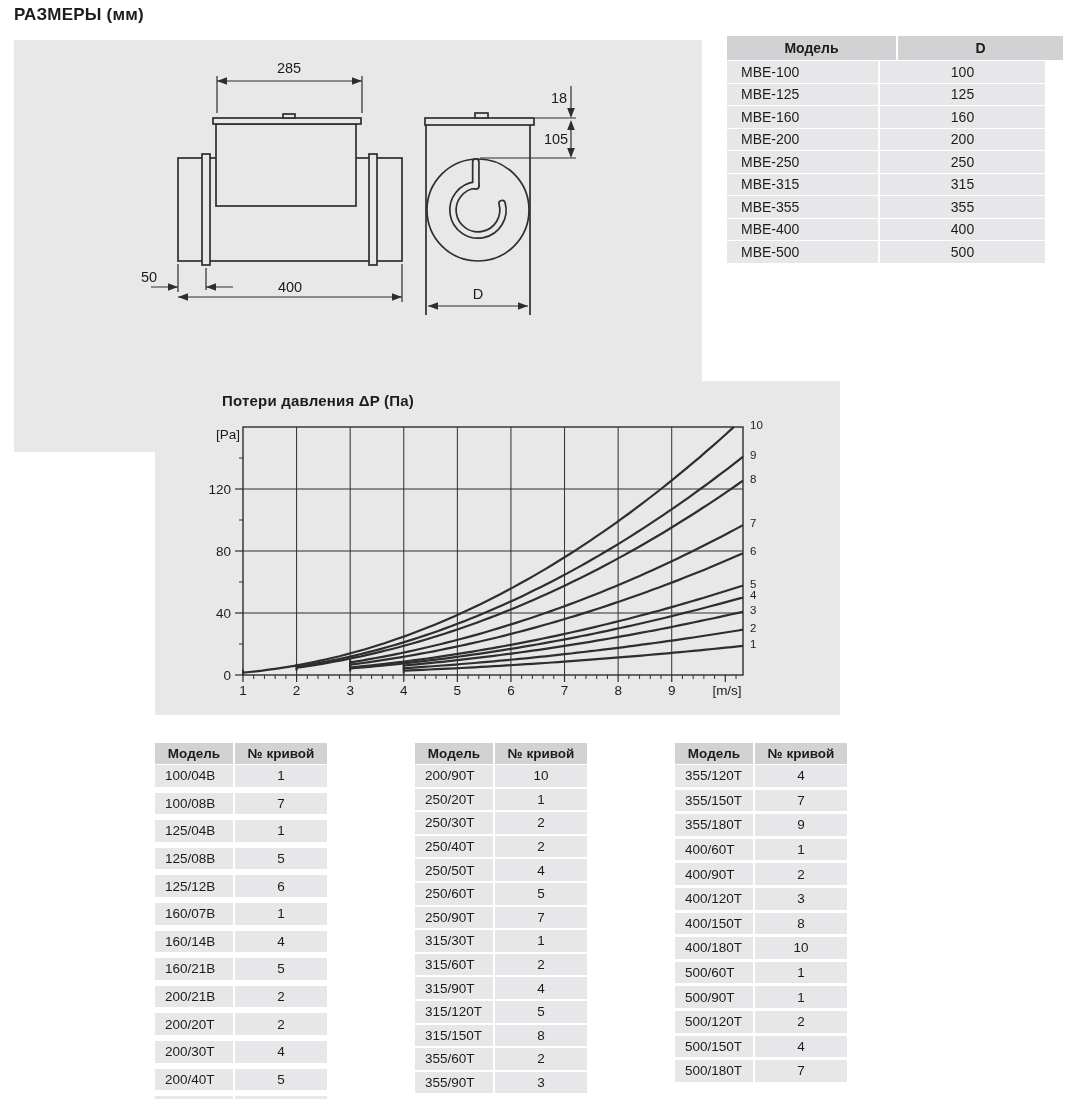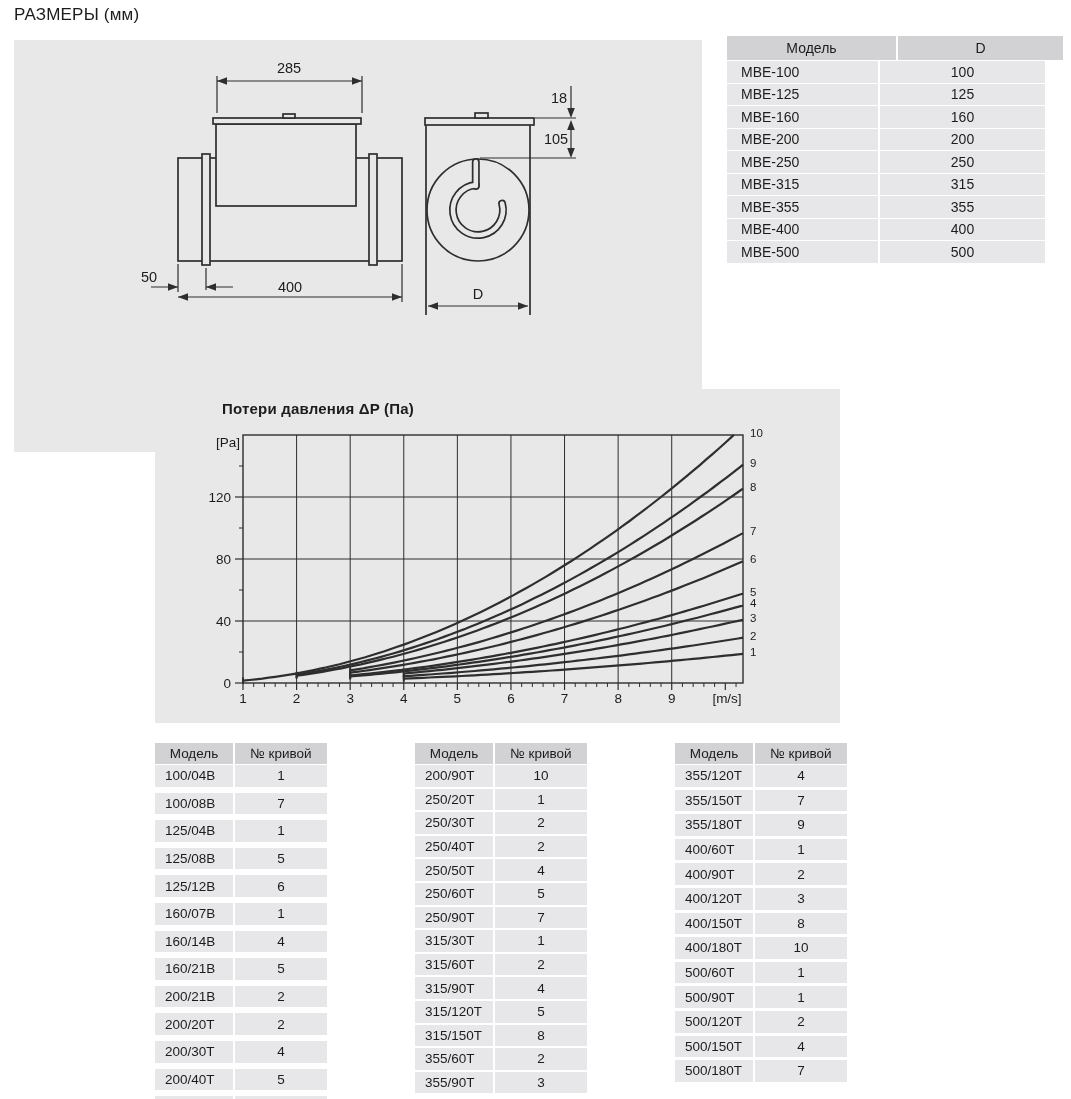--- a/index.html
+++ b/index.html
@@ -2,30 +2,30 @@
 <html><head>
 <meta charset="utf-8">
 <style>
   html,body{margin:0;padding:0}
   body{
     width:1071px;height:1099px;background:#ffffff;position:relative;
     font-family:"Liberation Sans","DejaVu Sans",sans-serif;color:#1c1c1c;
     -webkit-font-smoothing:antialiased;
   }
   .abs{position:absolute}
-  #page-title{left:14px;top:5px;font-size:17px;font-weight:normal;letter-spacing:.2px}
+  #page-title{left:14px;top:5px;font-size:17px;font-weight:bold;letter-spacing:.2px}
   .panel{background:#e8e8e9}
   #drawing-panel{left:14px;top:40px;width:688px;height:412px}
-  #chart-panel{left:155px;top:389px;width:685px;height:334px}
+  #chart-panel{left:155px;top:381px;width:685px;height:334px}
   #chart-title{left:67px;top:11px;font-size:15px;font-weight:bold;letter-spacing:.2px}
   
   .tbl{position:absolute;display:flex;flex-direction:column;gap:1px;font-size:14px}
   .trow{display:flex;gap:2px}
   .cell{background:#e7e7e9;display:flex;align-items:center;box-sizing:border-box}
-  .th{background:#d2d2d4;font-weight:normal;justify-content:center}
+  .th{background:#d2d2d4;font-weight:bold;justify-content:center}
   
   .dims-tbl .trow{height:21.5px}
   .dims-tbl .hrow{height:24px}
   .dims-tbl .c1{width:151px;padding-left:14px}
   .dims-tbl .c2{width:165px;justify-content:center}
   .dims-tbl .h1{width:169px}
   .dims-tbl .h2{width:165px}
   
   .curve-tbl .trow{height:21.6px}
   .curve-tbl .hrow{height:21px}

